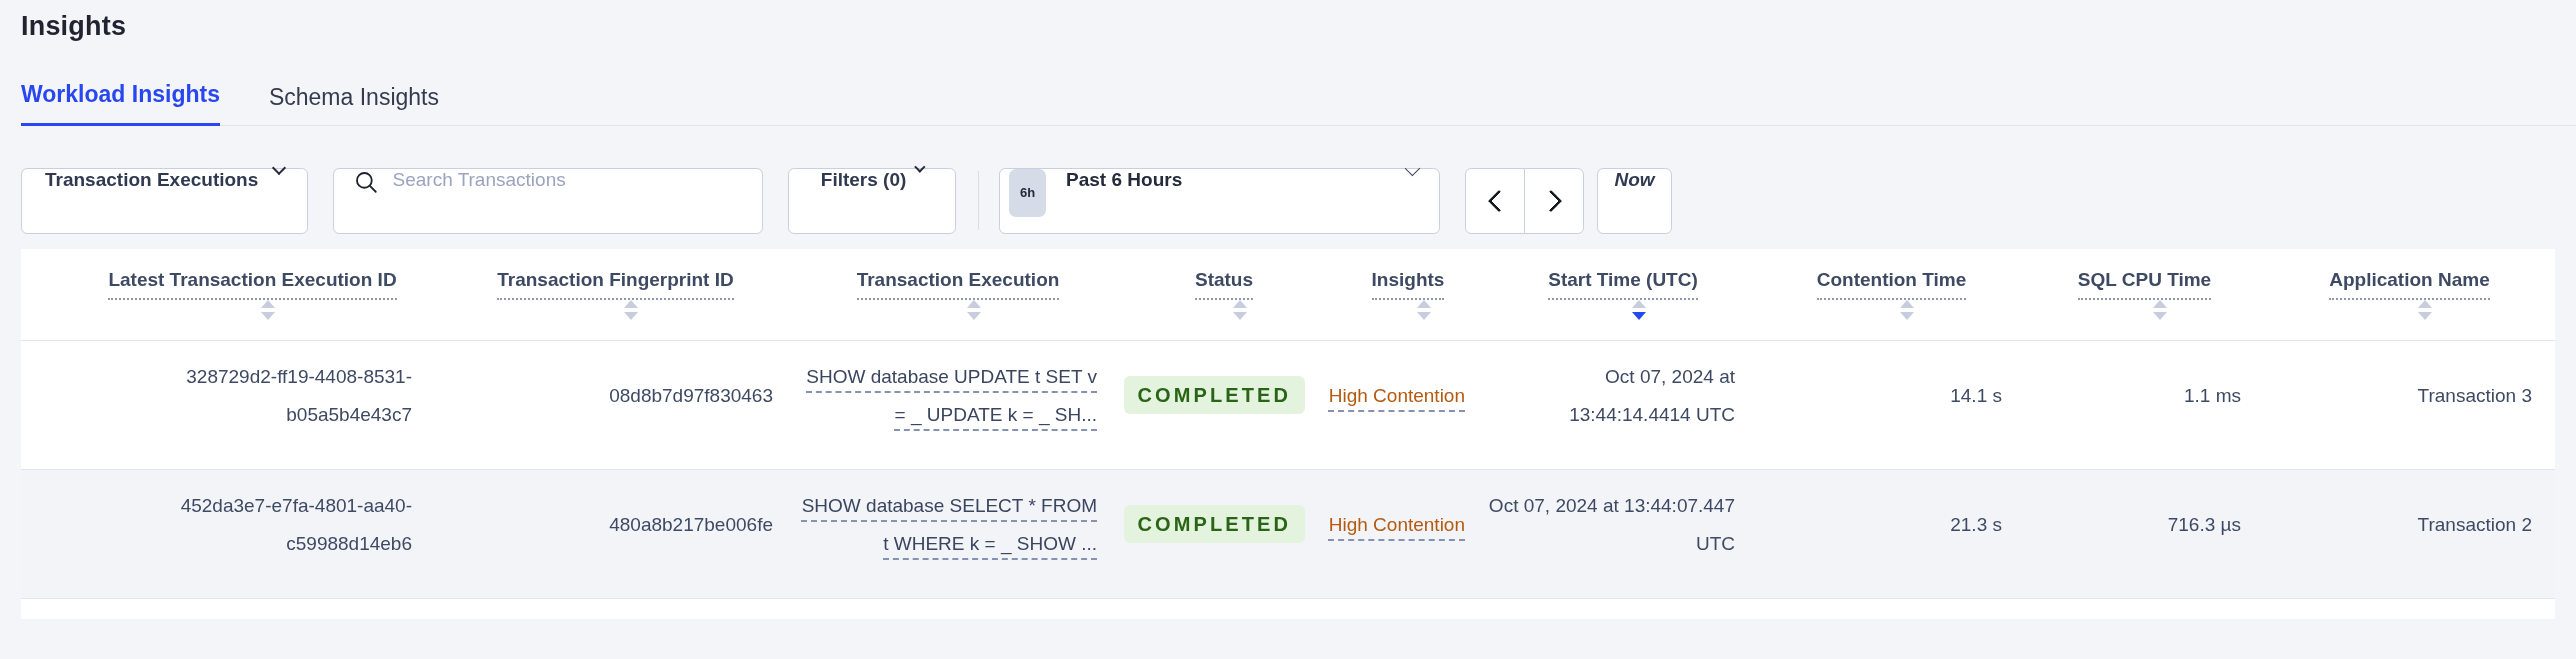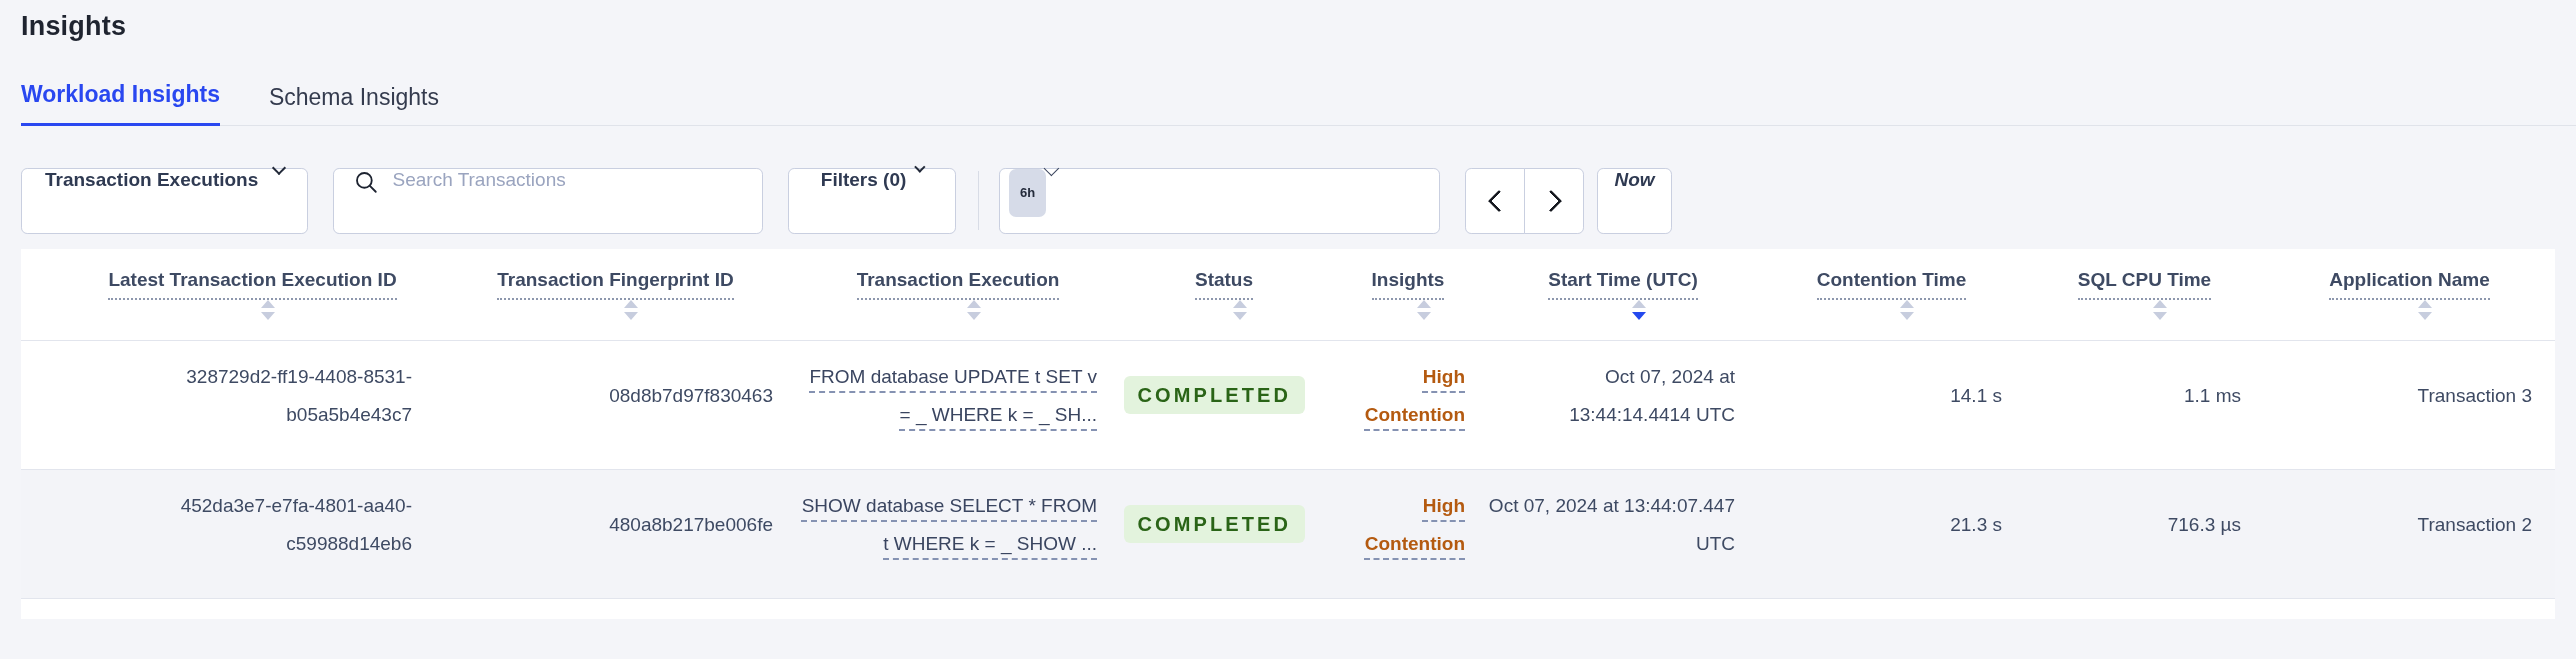--- a/index.html
+++ b/index.html
@@ -135,21 +135,21 @@
     text-decoration-thickness:1.5px;text-underline-offset:8.5px;
   }
   .badge{
     display:inline-block;background:var(--green-bg);color:var(--green-text);
     font-size:20px;font-weight:700;letter-spacing:3.1px;
     padding:6.2px 14px;border-radius:6.2px;line-height:1.3;white-space:nowrap;
   }
   .insight-link{
     color:var(--amber);cursor:pointer;
     text-decoration:underline dashed var(--dashed);
-    text-decoration-thickness:1.5px;text-underline-offset:8.5px;font-weight:bold;
+    text-decoration-thickness:1.5px;text-underline-offset:8.5px;
   }
 </style>
 </head>
 <body>
 
 <div class="page">
 
   <h1 class="page-title">Insights</h1>
 
   <div class="tabs">
@@ -174,20 +174,21 @@
 
     <button class="control dd-filters">
       <span>Filters (0)</span>
       <span class="chev small"></span>
     </button>
 
     <div class="vdivider"></div>
 
     <button class="control timepicker">
       <span class="tp-chip">6h</span>
+      <span class="tp-label">Past 6 Hours</span>
       <span class="chev thin"></span>
     </button>
 
     <div class="pager">
       <button>
         <span class="chev-left"></span>
       </button>
       <button>
         <span class="chev-right"></span>
       </button>
@@ -292,21 +293,21 @@
                   <i class="down"></i>
                 </span>
               </div>
             </th>
         </tr>
       </thead>
       <tbody>
         <tr>
           <td>328729d2-ff19-4408-8531-b05a5b4e43c7</td>
           <td>08d8b7d97f830463</td>
-          <td><span class="stmt-link">FROM database UPDATE t SET v = _ WHERE k = _ SH...</span></td>
+          <td><span class="stmt-link">SHOW database UPDATE t SET v = _ UPDATE k = _ SH...</span></td>
           <td><span class="badge">COMPLETED</span></td>
           <td><span class="insight-link">High Contention</span></td>
           <td>Oct 07, 2024 at 13:44:14.4414 UTC</td>
           <td>14.1 s</td>
           <td>1.1 ms</td>
           <td>Transaction 3</td>
         </tr>
         <tr class="alt">
           <td>452da3e7-e7fa-4801-aa40-c59988d14eb6</td>
           <td>480a8b217be006fe</td>

